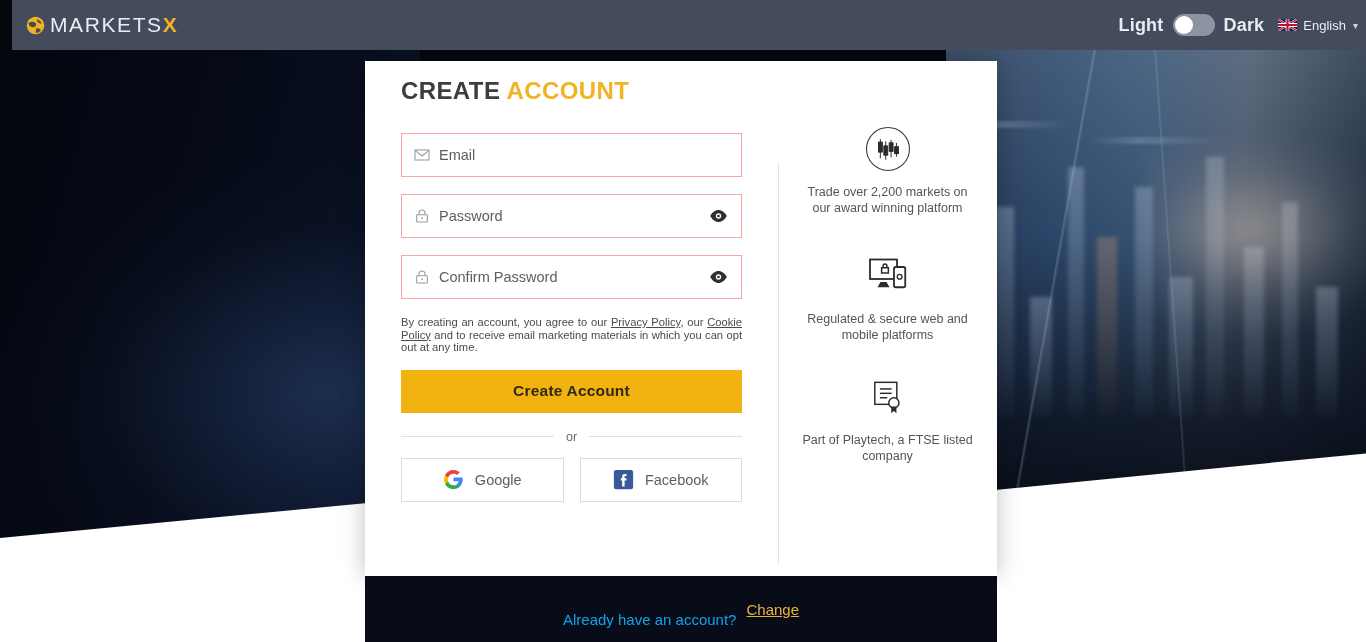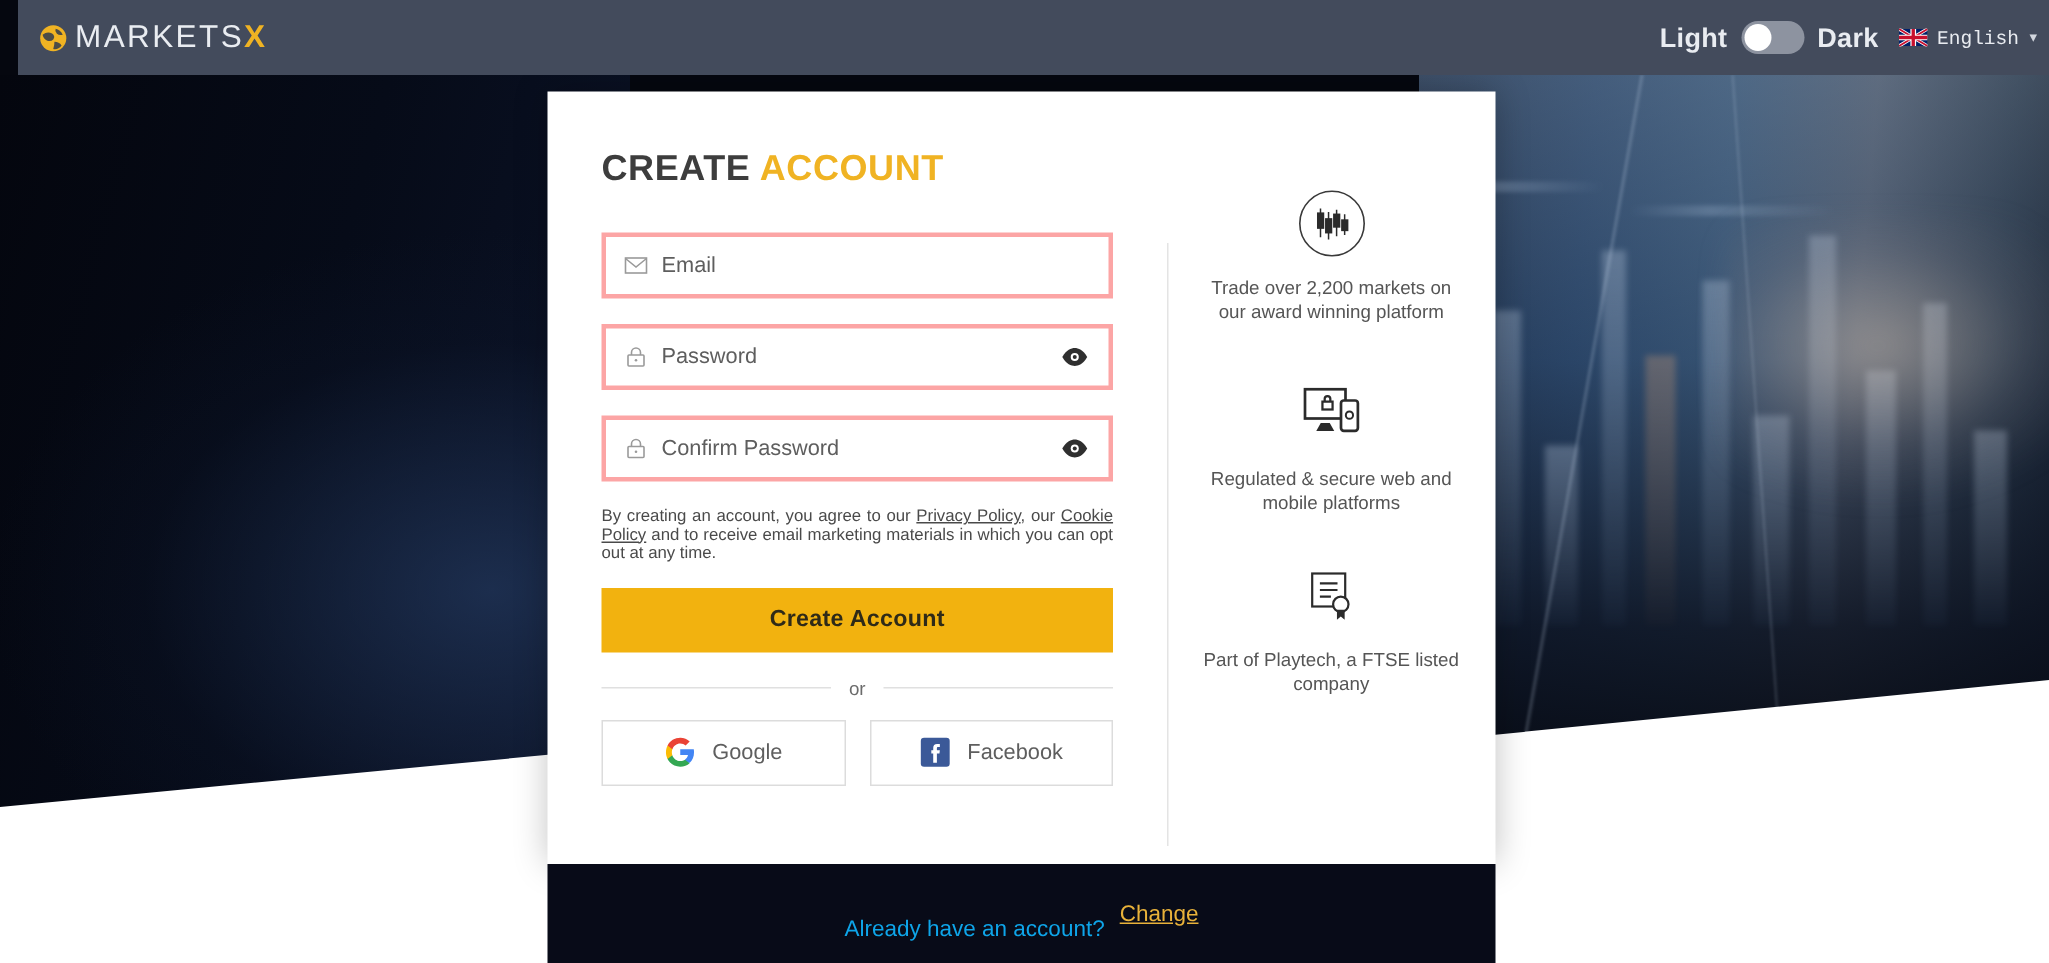--- a/index.html
+++ b/index.html
@@ -87,40 +87,40 @@
   .switch {
     width: 42px; height: 22px; border-radius: 11px; background: #8d93a0;
     position: relative; cursor: pointer; flex: none;
   }
   .switch .knob {
     position: absolute; left: 2px; top: 2px; width: 18px; height: 18px;
     border-radius: 50%; background: #ffffff;
   }
   .lang { display: flex; align-items: center; gap: 6px; cursor: pointer; }
   .flag { width: 19px; height: 12px; display: block; }
-  .lang-text { font-size: 13px; color: #e9ecf1; font-family: Liberation Mono, monospace; }
+  .lang-text { font-size: 13px; color: #e9ecf1; }
   .chev { font-size: 10px; color: #d2d6de; margin-left: 1px; }
 
   
   .card {
     position: absolute; left: 365px; top: 61px; width: 632px; height: 515px;
     background: #ffffff; z-index: 30; display: flex;
     box-shadow: 0 0 22px rgba(0,0,0,0.25);
   }
-  .card-left { width: 413px; padding: 38px 36px 0 36px; position: relative; }
+  .card-left { width: 413px; padding: 16px 36px 0 36px; position: relative; }
   .card-right { flex: 1; position: relative; padding-top: 38px; border-radius: 11px; }
   .divider {
     position: absolute; left: 0; top: 101px; width: 1px; height: 402px; background: #e4e4e4;
   }
 
   .title { font-size: 24px; font-weight: 700; letter-spacing: .4px; color: #3d3d3d; margin-bottom: 28px; }
   .title .accent { color: #f0b323; }
 
   .field {
-    position: relative; height: 44px; border: 3px solid #fca5a5; background: #fff;
+    position: relative; height: 44px; border: 1px solid #fca5a5; background: #fff;
     display: flex; align-items: center; padding: 0 12px; margin-bottom: 17px;
   }
   .field .f-icon { width: 16px; height: 16px; flex: none; margin-right: 9px; display: block; }
   .field .f-text { font-size: 14.5px; color: #5e5e5e; }
   .field .eye { position: absolute; right: 13px; top: 50%; transform: translateY(-50%); width: 19px; height: 19px; cursor: pointer; display: block; }
 
   .currency-row { font-size: 12.5px; color: #3d3d3d; margin: 4px 0 12px 0; }
   .currency-row .cur-val { margin-left: 5px; }
   .currency-row .change { margin-left: 9px; text-decoration: underline; color: #3d3d3d; cursor: pointer; }
 

